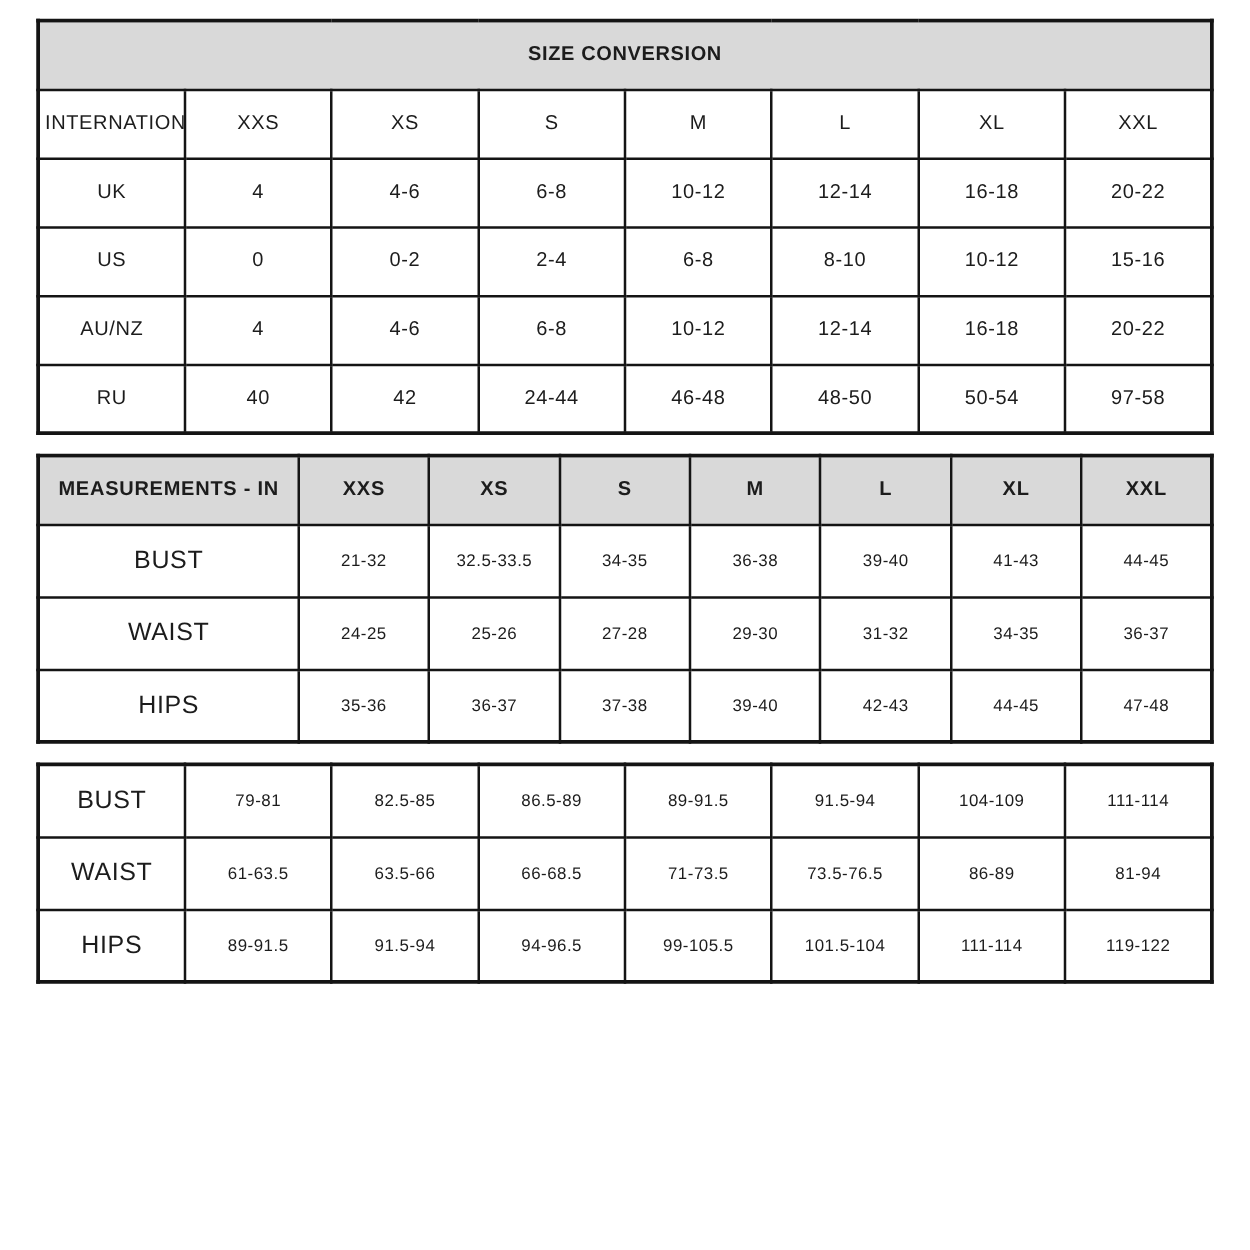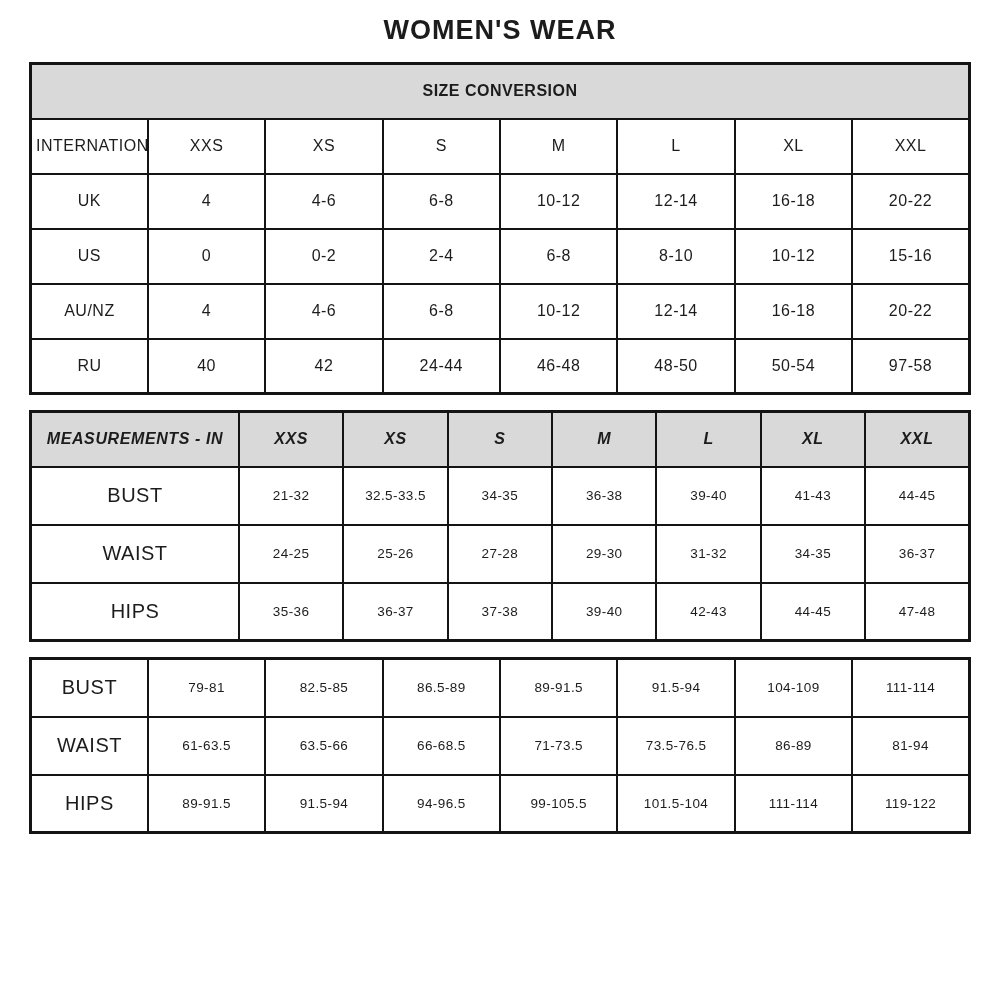--- a/index.html
+++ b/index.html
@@ -46,38 +46,37 @@
     font-weight: bold;
     font-size: 16px;
     letter-spacing: 0.8px;
     height: 50px;
   }
   
   #size-conversion tr { height: 55px; }
   #size-conversion td { font-size: 16px; letter-spacing: 0.5px; }
   #size-conversion .label-col { width: 18%; }
   
-  table.meas tr.hdr-row { height: 55px; font-style: italic; }
+  table.meas tr.hdr-row { height: 55px; }
   table.meas tr.data-row { height: 58px; }
   table.meas tr.hdr-row td {
     background: #d9d9d9;
     font-weight: bold;
     font-size: 16px;
     letter-spacing: 0.6px;
   }
   table.meas .label-col { width: 22.2%; }
   table.meas tr.data-row td:first-child { font-size: 20px; letter-spacing: 0.5px; }
   table.meas tr.data-row td { font-size: 13.5px; letter-spacing: 0.4px; }
 </style>
 </head>
 <body>
 
 <div class="page">
 
-  <h1 class="page-title">WOMEN'S WEAR</h1>
 
   <table class="tbl" id="size-conversion">
     <tbody>
       <tr>
         <td class="section-bar" colspan="8">SIZE CONVERSION</td>
       </tr>
 
     <tr>
           <td class="label-col">INTERNATIONAL</td>
           <td>XXS</td>

